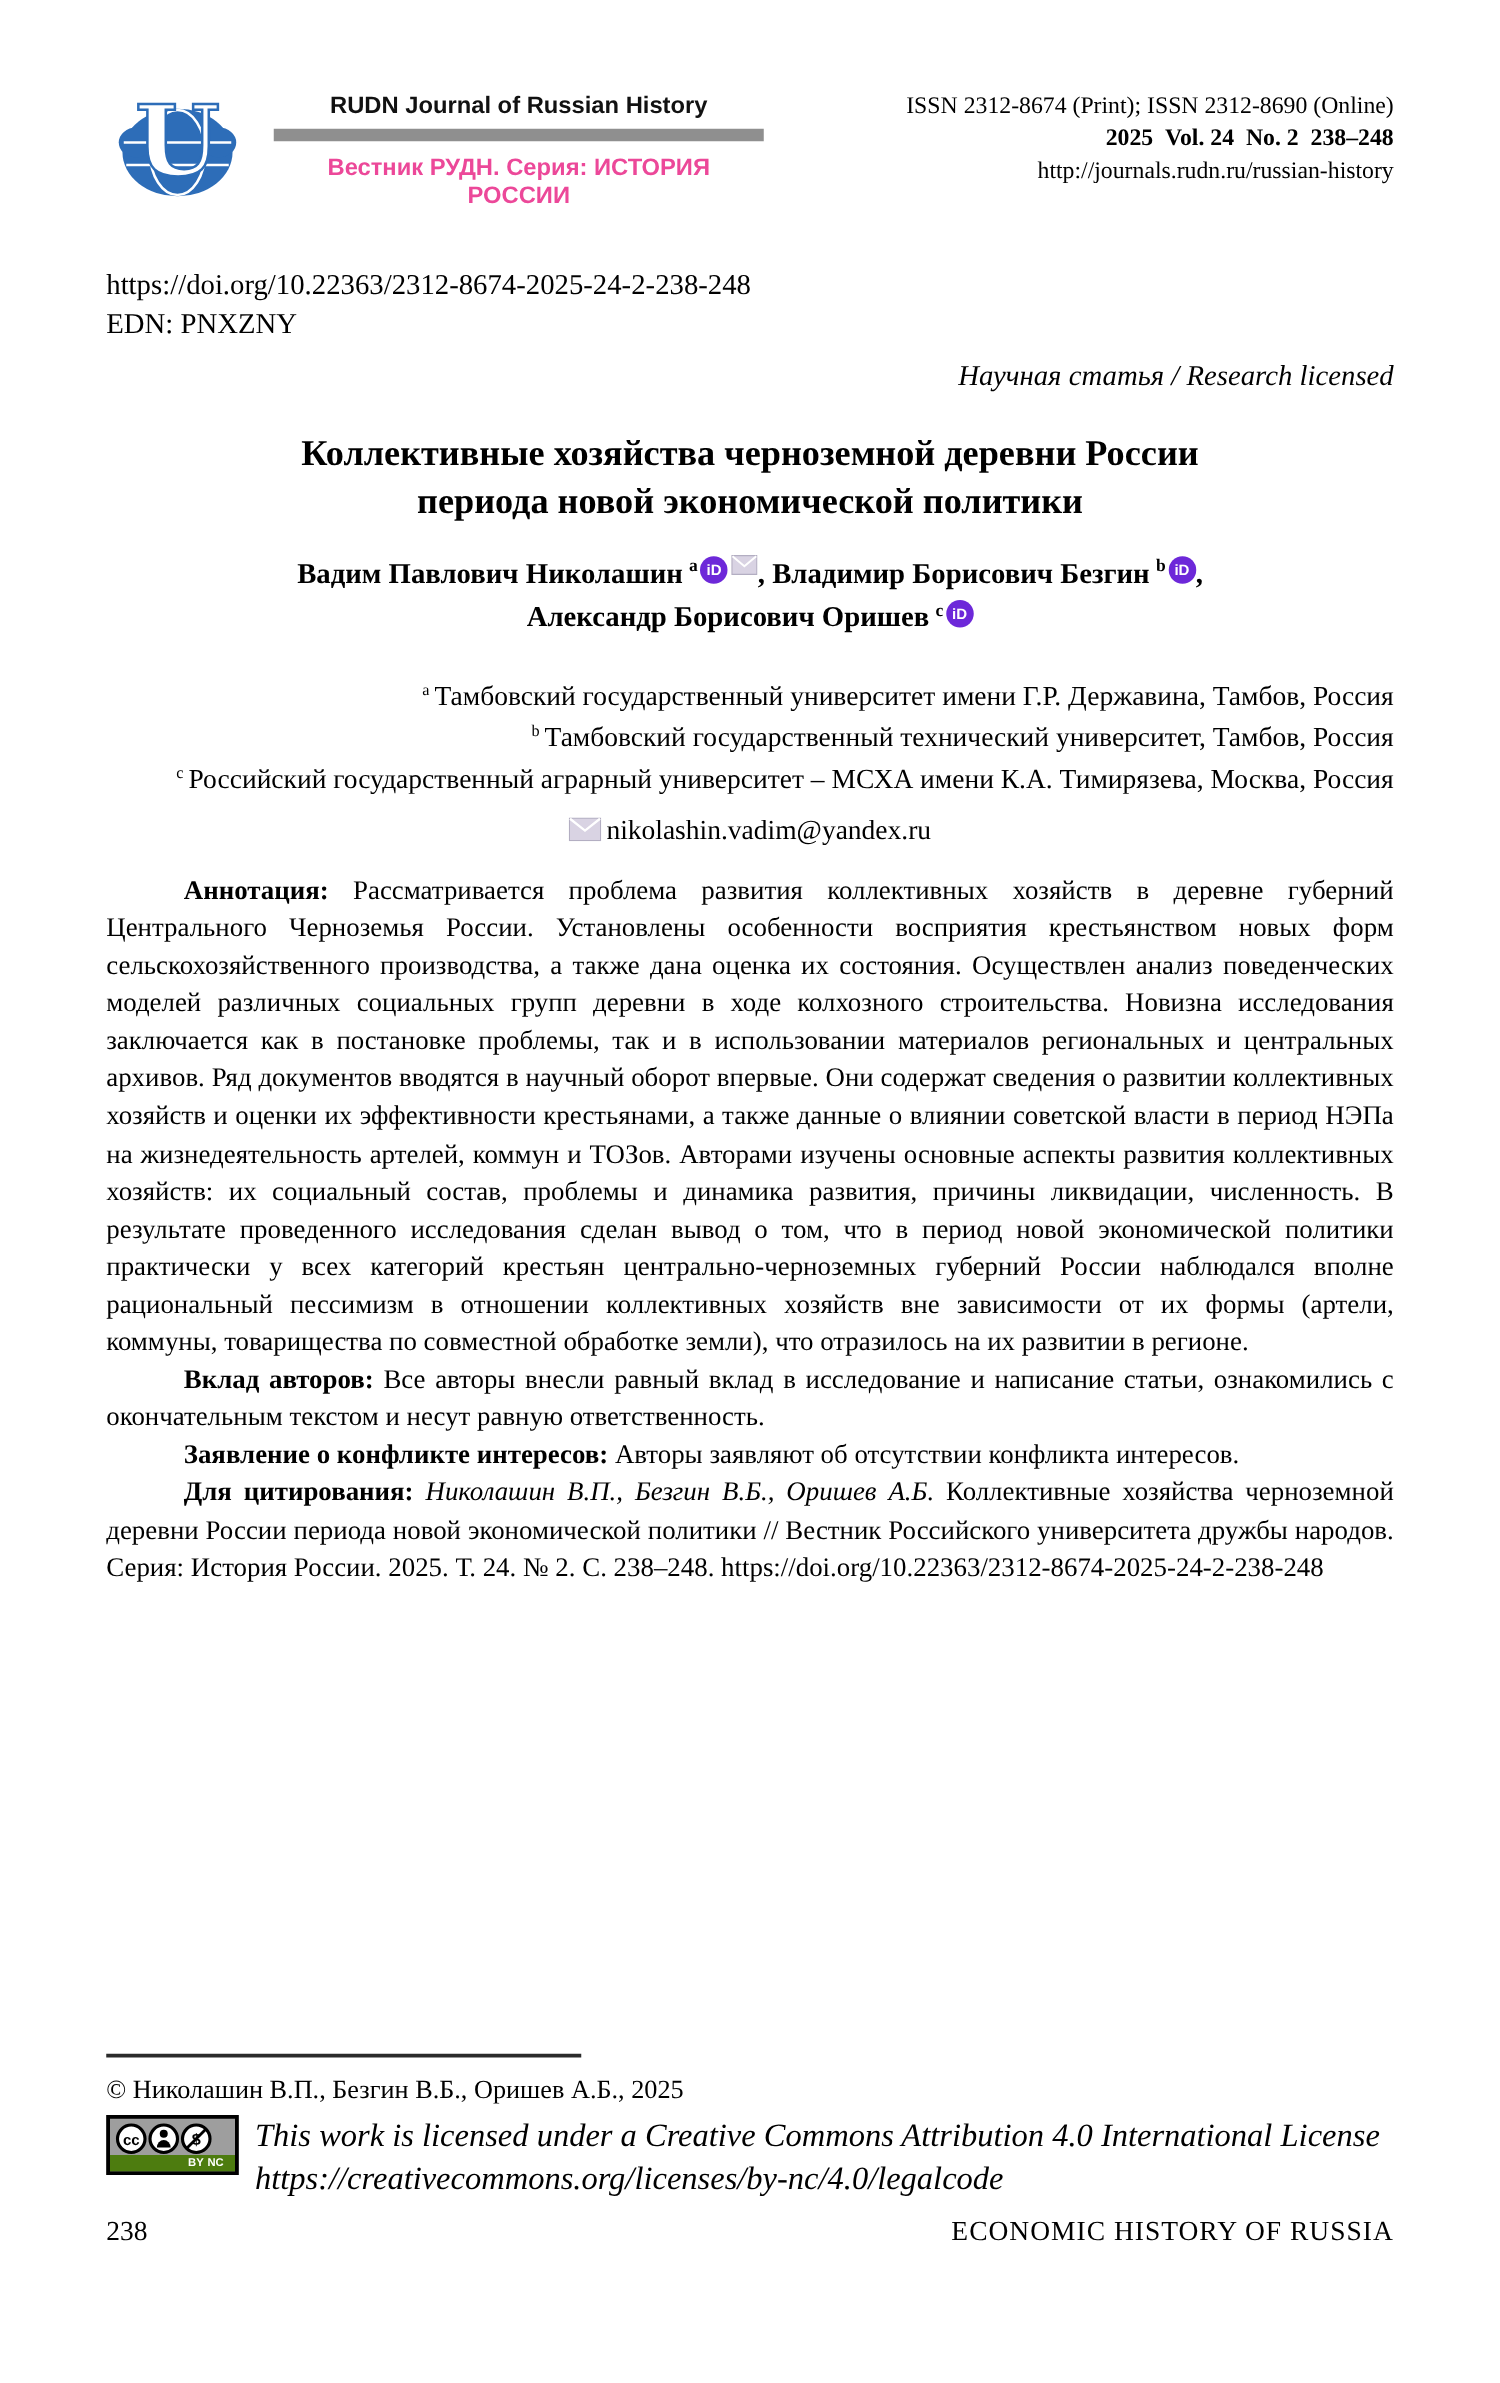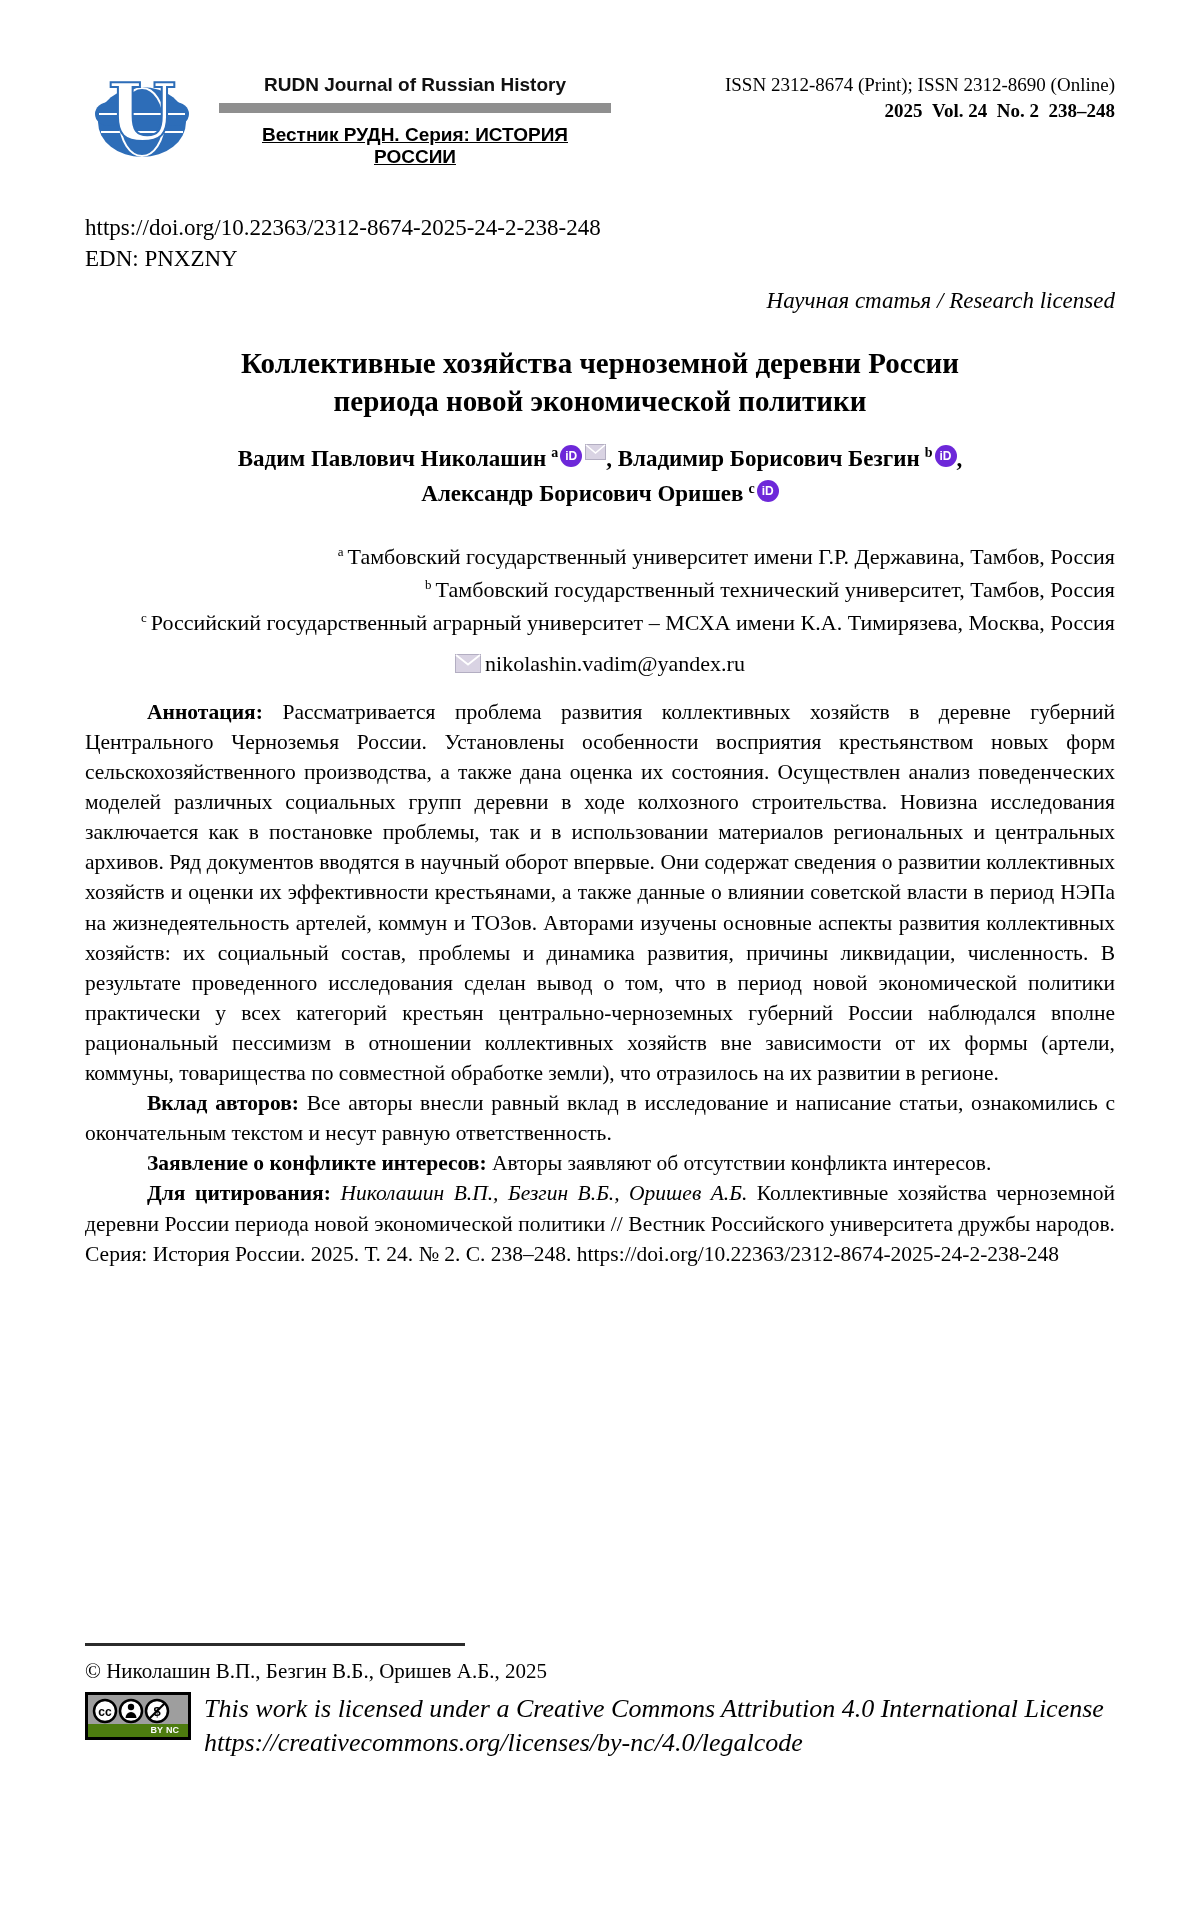--- a/index.html
+++ b/index.html
@@ -20,21 +20,21 @@
   .masthead { display: flex; align-items: flex-start; }
   .logo-wrap { width: 120px; flex: 0 0 auto; }
   .mast-mid {
     width: 392px; flex: 0 0 auto;
     margin-left: 14px; margin-top: 10px;
     text-align: center;
     font-family: "Liberation Sans", sans-serif;
   }
   .jname-en { font-size: 19px; font-weight: bold; color: #111; }
   .mast-bar { height: 10px; background: #8f8f8f; margin: 7px 0 11px 0; }
-  .jname-ru { font-size: 19px; font-weight: bold; color: #000000; text-decoration: underline; }
+  .jname-ru { font-size: 19px; font-weight: bold; color: #ec4899; }
   .mast-right {
     flex: 1 1 auto; text-align: right; margin-top: 8px;
     font-size: 19px; line-height: 1.38;
   }
   .mast-right .issue-line { font-weight: bold; }
 
   
   .meta-block { margin-top: 44px; font-size: 23px; line-height: 1.35; }
   .article-type { margin-top: 14px; text-align: right; font-style: italic; font-size: 23px; }
 
@@ -111,20 +111,21 @@
       </svg>
     </div>
     <div class="mast-mid">
       <div class="jname-en">RUDN Journal of Russian History</div>
       <div class="mast-bar"></div>
       <div class="jname-ru">Вестник РУДН. Серия: ИСТОРИЯ РОССИИ</div>
     </div>
     <div class="mast-right">
       <div>ISSN 2312-8674 (Print); ISSN 2312-8690 (Online)</div>
       <div class="issue-line">2025 Vol. 24 No. 2 238–248</div>
+      <div>http://journals.rudn.ru/russian-history</div>
     </div>
   </header>
 
   <div class="meta-block">
     <div>https://doi.org/10.22363/2312-8674-2025-24-2-238-248</div>
     <div>EDN: PNXZNY</div>
   </div>
   <div class="article-type">Научная статья / Research licensed</div>
 
   <h1 class="title">
@@ -198,14 +199,18 @@
           <span>NC</span>
         </div>
       </div>
       <div class="license-text">
         <div>This work is licensed under a Creative Commons Attribution 4.0 International License</div>
         <div>https://creativecommons.org/licenses/by-nc/4.0/legalcode</div>
       </div>
     </div>
   </div>
 
+  <div class="page-footer">
+    <span>238</span>
+    <span class="running-title">ECONOMIC HISTORY OF RUSSIA</span>
+  </div>
 
 </div>
 
 </body></html>

